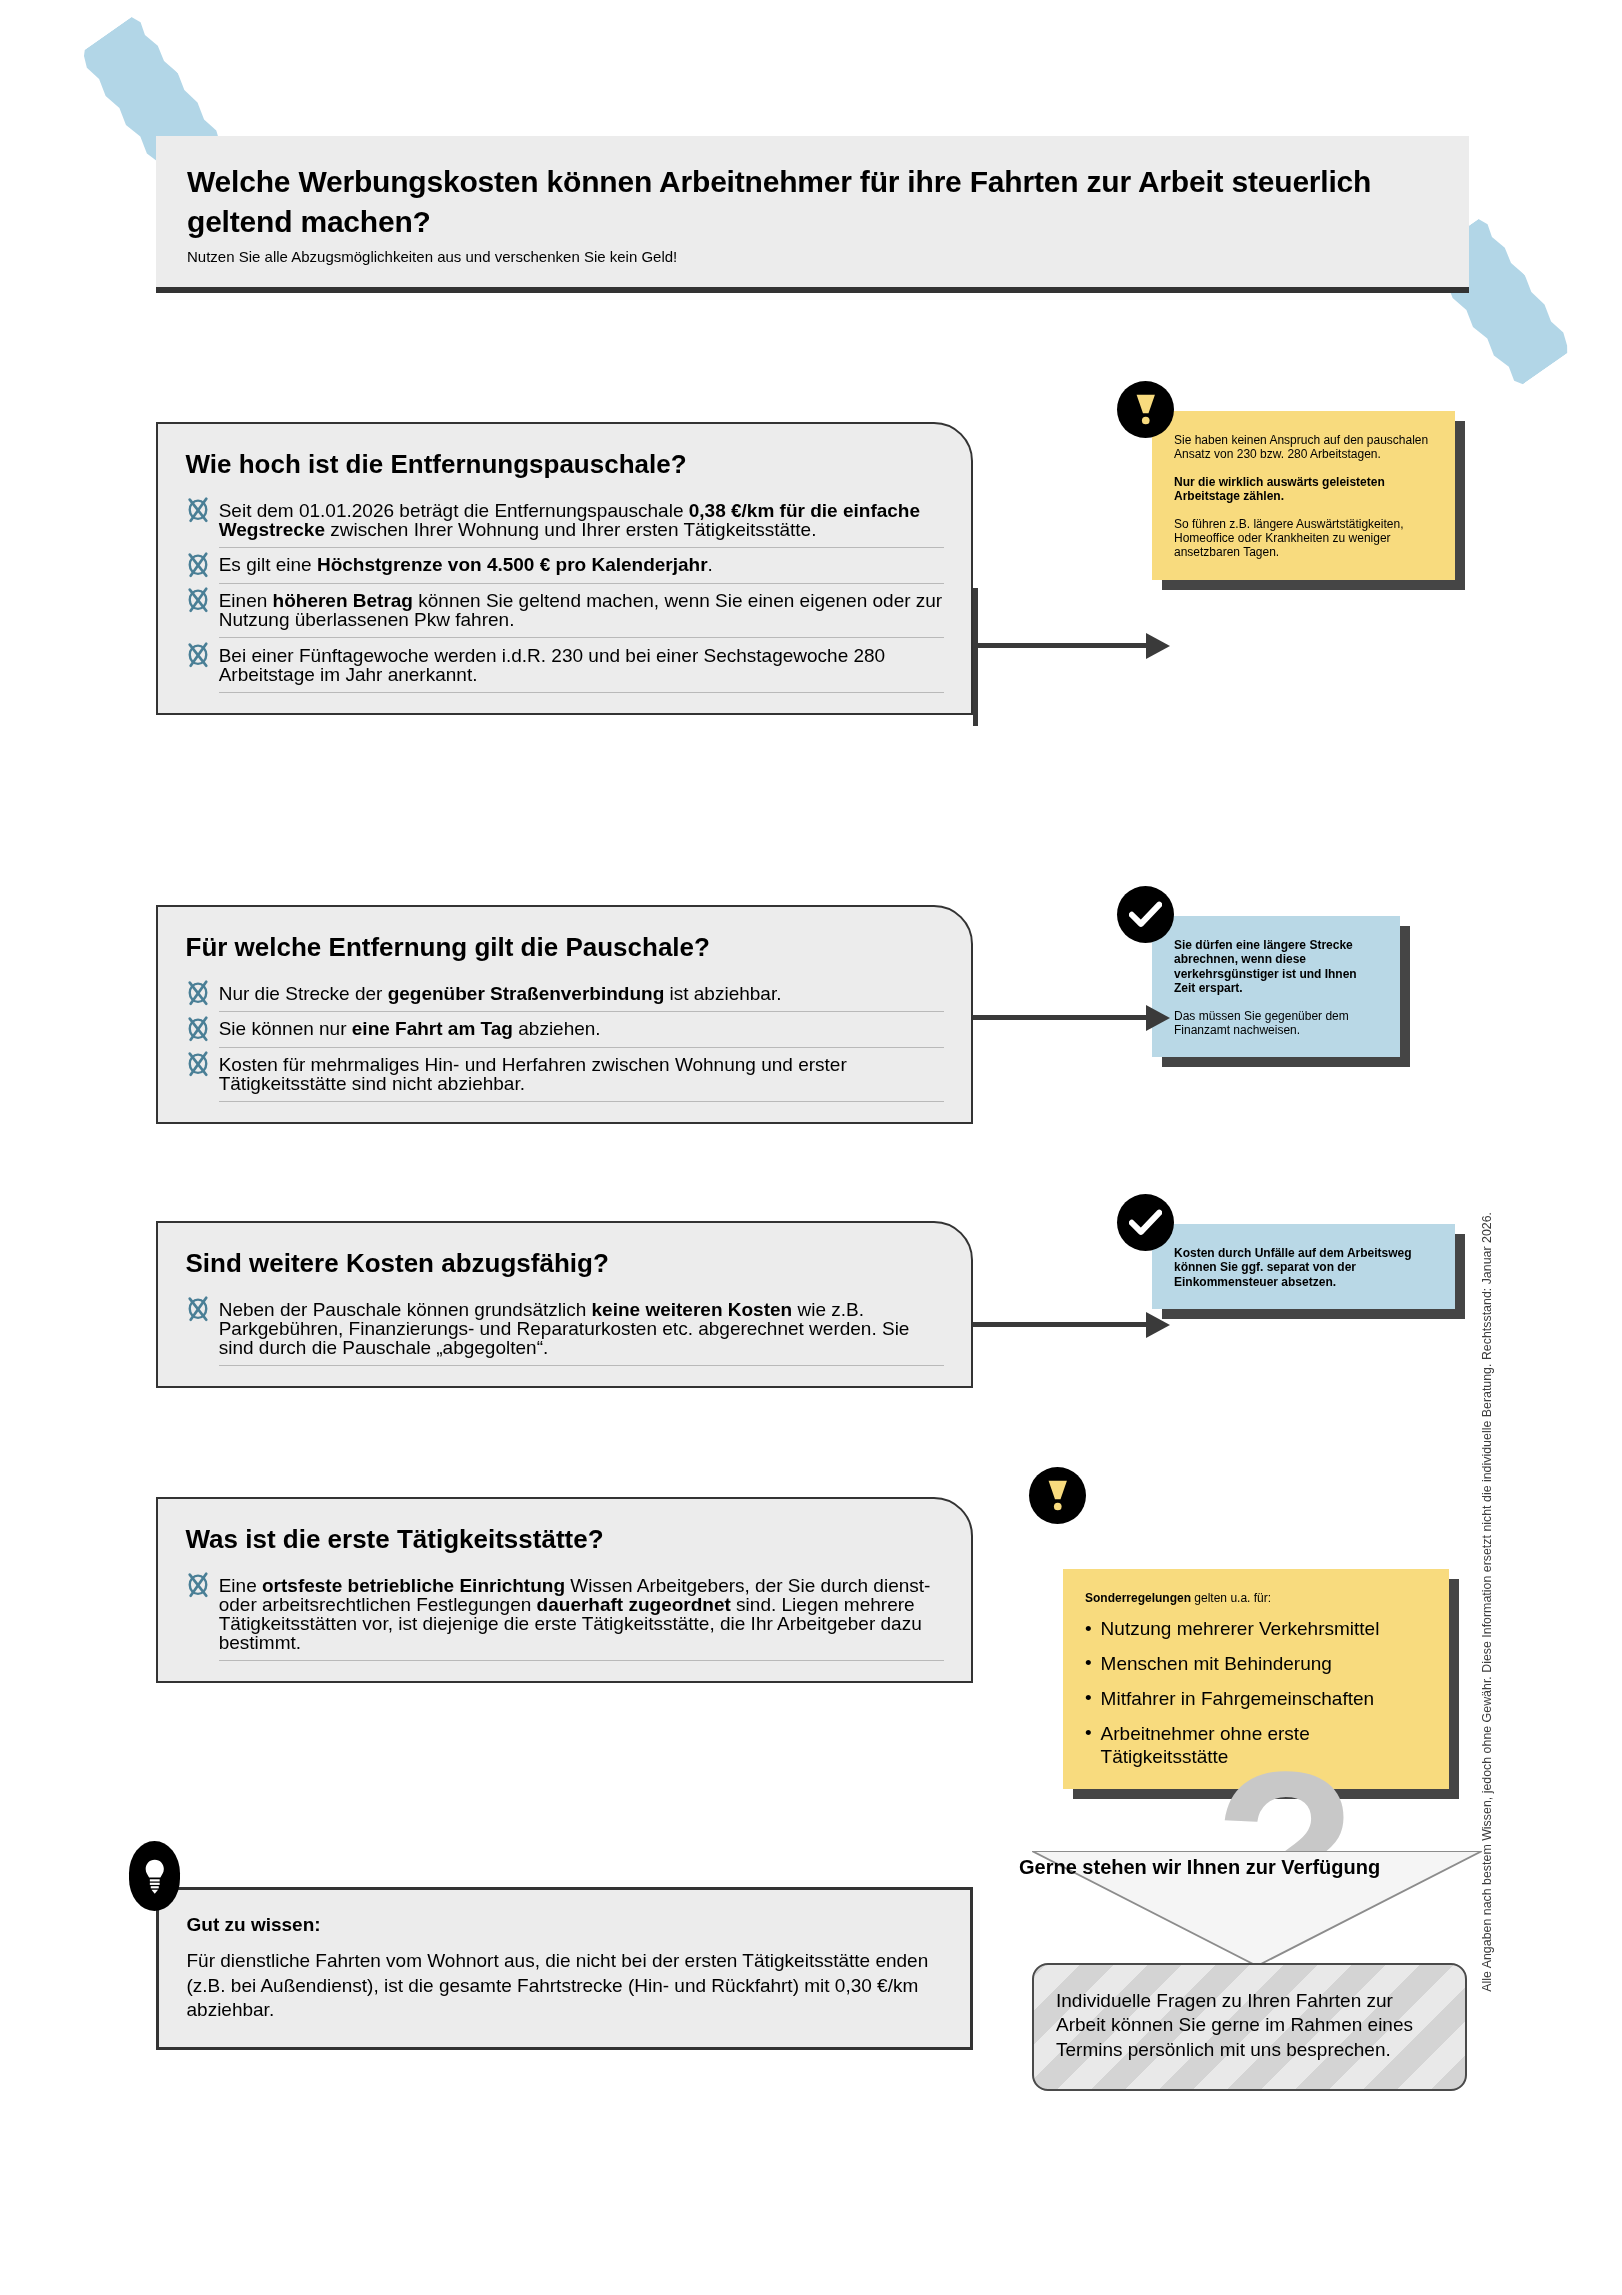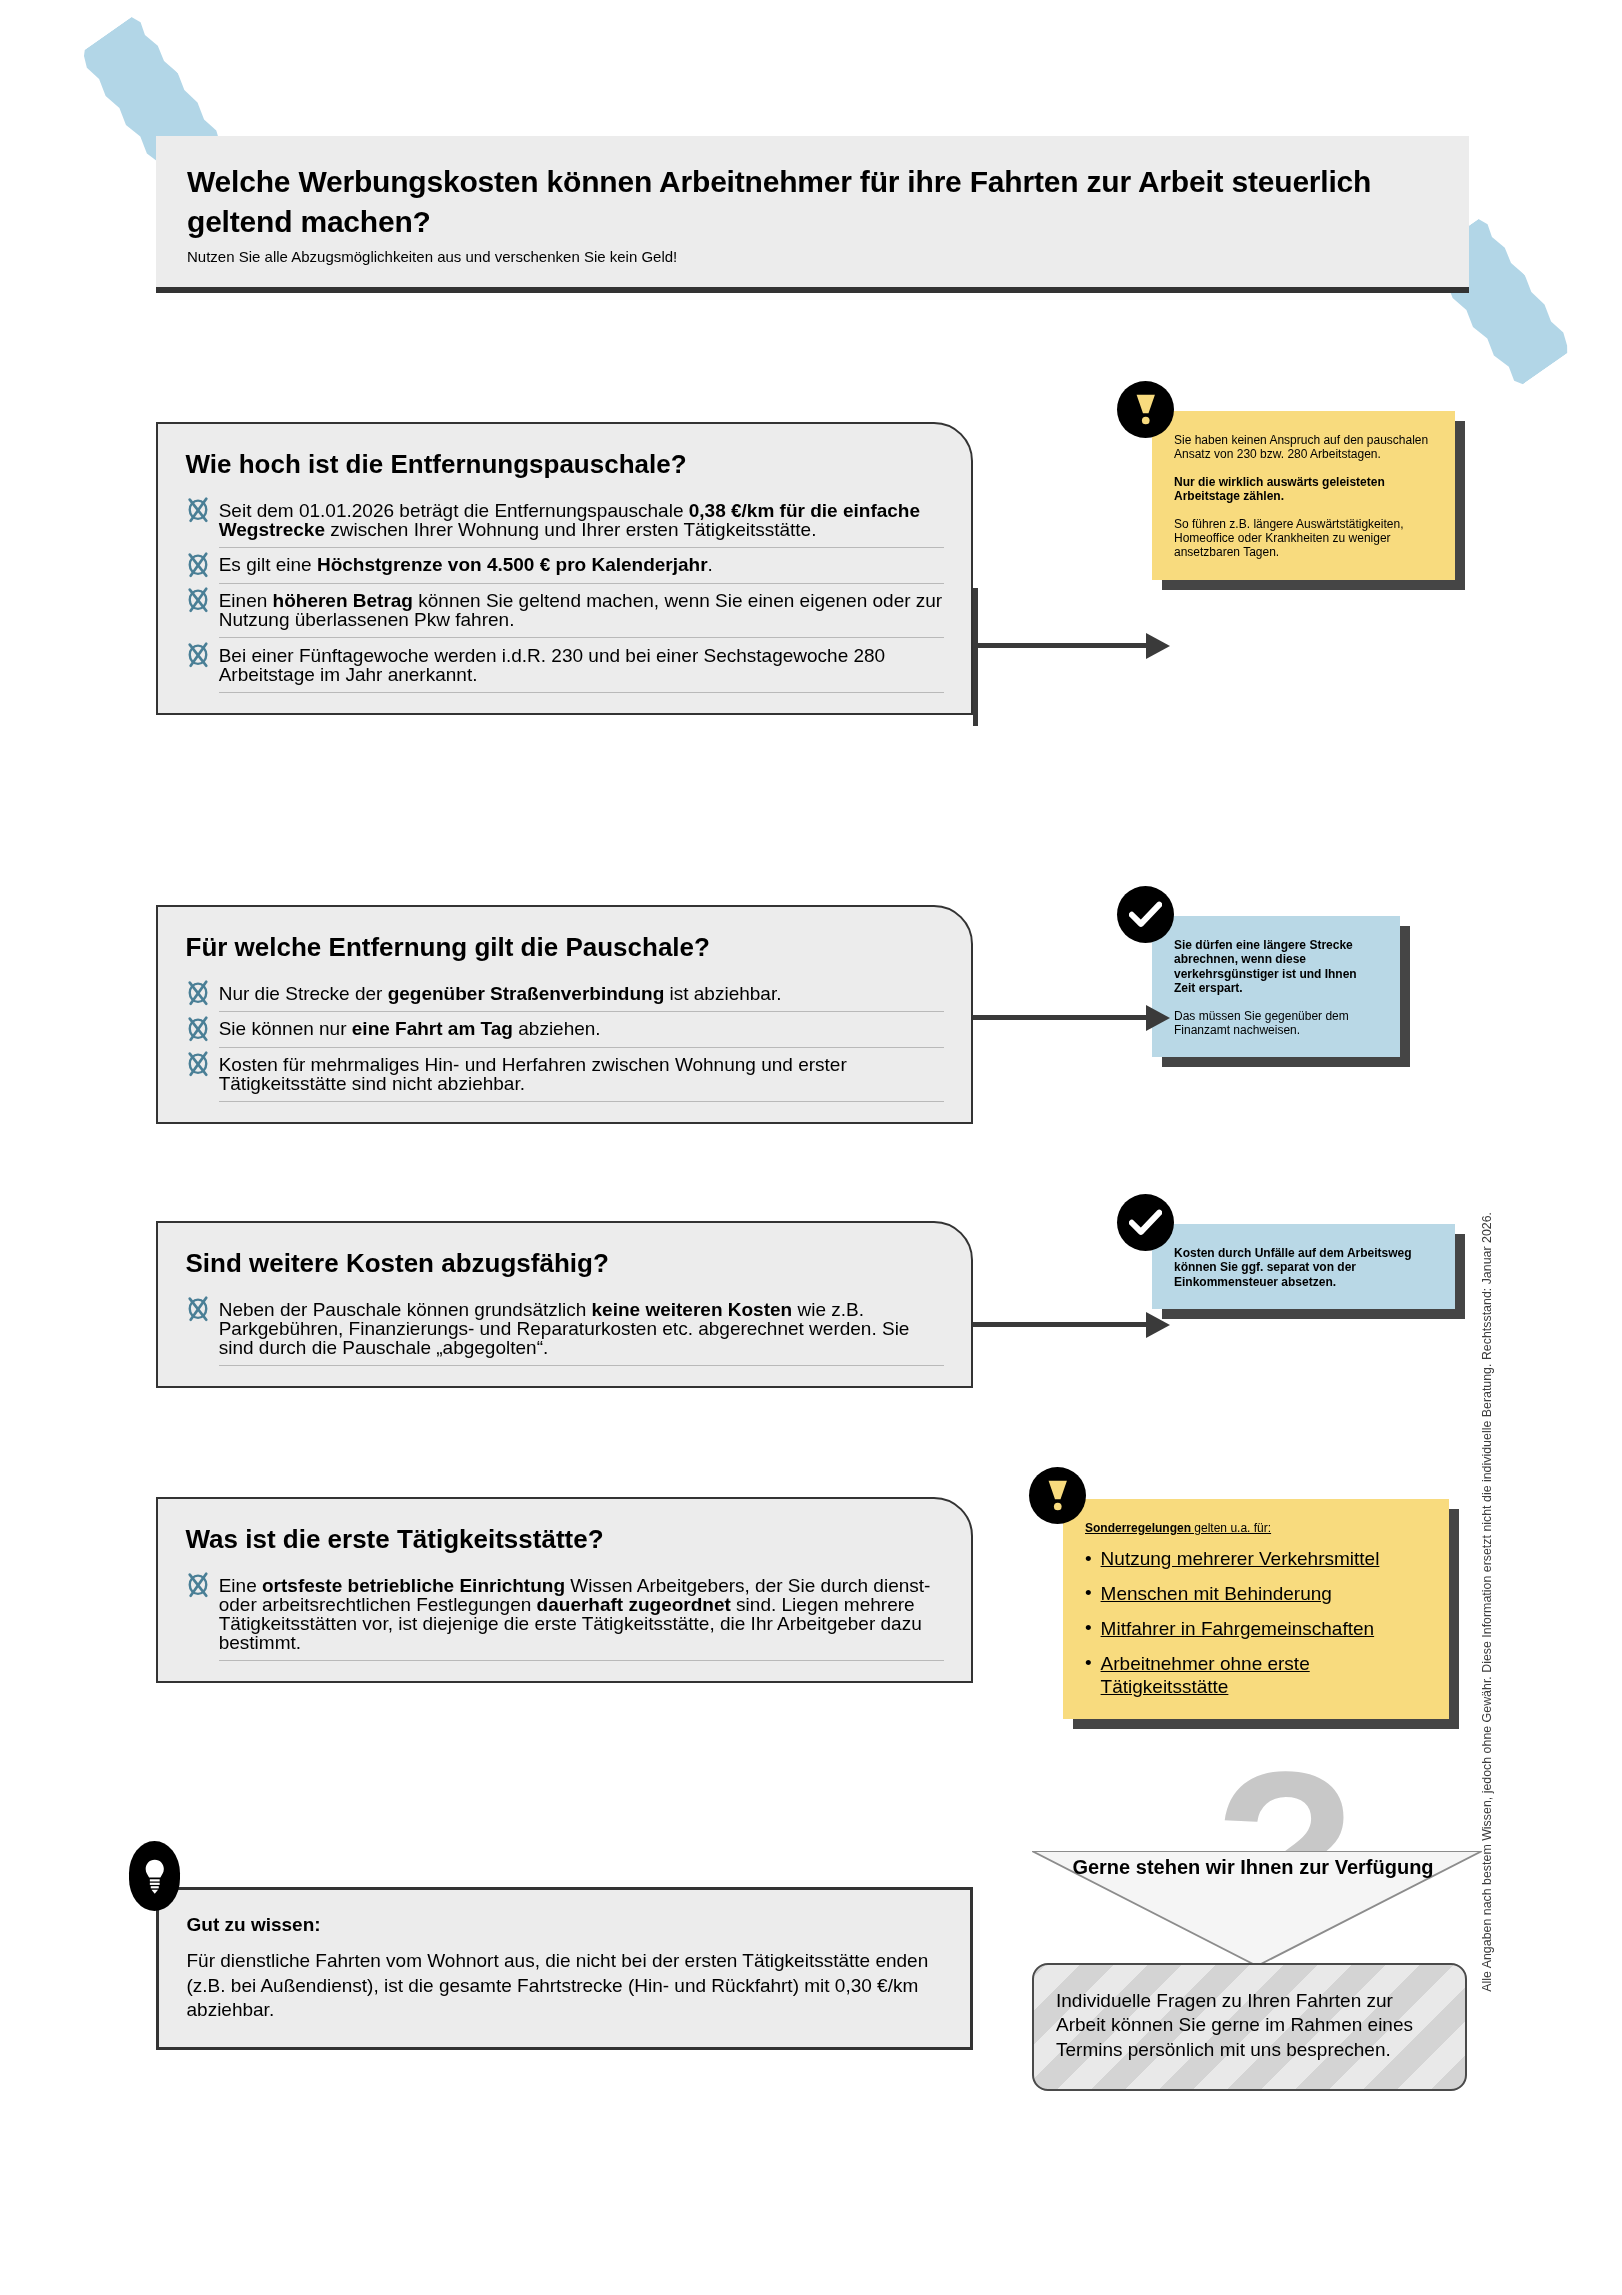--- a/index.html
+++ b/index.html
@@ -84,21 +84,21 @@
   
   .contact-wrap{position:absolute;left:1019px;top:1772px;width:478px;height:349px;}
   .qmark{
     position:absolute;left:195px;top:-9.2px;font-size:234px;line-height:.78;
     font-weight:bold;color:#c8c8c8;z-index:0;font-family:"Liberation Sans",sans-serif;
   }
   .chevron{
     position:absolute;left:13px;top:79px;width:450px;height:115px;z-index:1;
   }
   .contact-title{
-    position:absolute;left:0;top:83px;width:468px;text-align:center;z-index:3;
+    position:absolute;left:0;top:83px;width:468px;text-align:left;z-index:3;
     font-size:20px;font-weight:bold;line-height:1.22;
   }
   .contact-box{
     position:absolute;left:13px;top:191px;width:435px;
     border:2.8px solid #4a4a4a;border-radius:16px;box-sizing:border-box;
     padding:24px 22px 27.5px 22px;overflow:hidden;z-index:2;
     background:
       repeating-linear-gradient(-45deg,#d4d4d4 0 24px,#e9e9e9 24px 48px);
   }
   .contact-box p{margin:0;font-size:19px;line-height:1.28;position:relative;z-index:2;}
@@ -281,21 +281,21 @@
   <div class="callout blue" id="co2" style="left:1152px;top:1224px;width:303px;">
       <p class="b">Kosten durch Unfälle auf dem Arbeitsweg können Sie ggf. separat von der Einkommensteuer absetzen.</p>
     </div>
 
   <div class="badge" style="left:1029px;top:1467px;">
     <svg width="27.5" height="35" viewBox="0 0 30 38" aria-hidden="true">
       <polygon points="5,3 25,3 18,23 12,23" fill="#f8db7e"></polygon>
       <circle cx="15" cy="31" r="4.2" fill="#f8db7e"></circle>
     </svg>
   </div>
-  <div class="callout yellow" id="co3" style="left:1063px;top:1499px;width:386px;text-decoration:underline;">
+  <div class="callout yellow" id="co3" style="left:1063px;top:1569px;width:386px;">
       <p><b>Sonderregelungen</b> gelten u.a. für:</p>
       <ul>
         <li>Nutzung mehrerer Verkehrsmittel</li>
         <li>Menschen mit Behinderung</li>
         <li>Mitfahrer in Fahrgemeinschaften</li>
         <li>Arbeitnehmer ohne erste Tätigkeitsstätte</li>
       </ul>
     </div>
 
   <div class="badge" style="left:129px;top:1841px;width:51px;height:70px;border-radius:50%/46%;">

